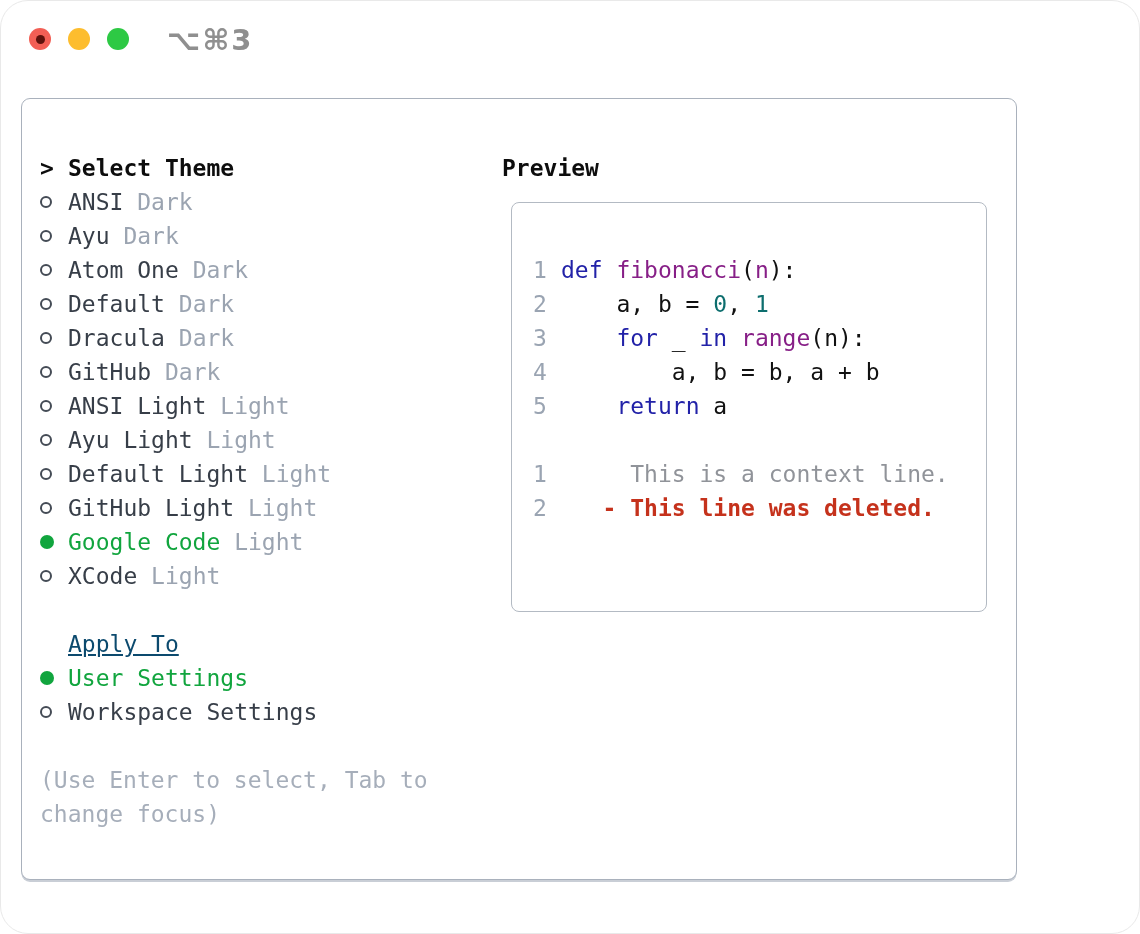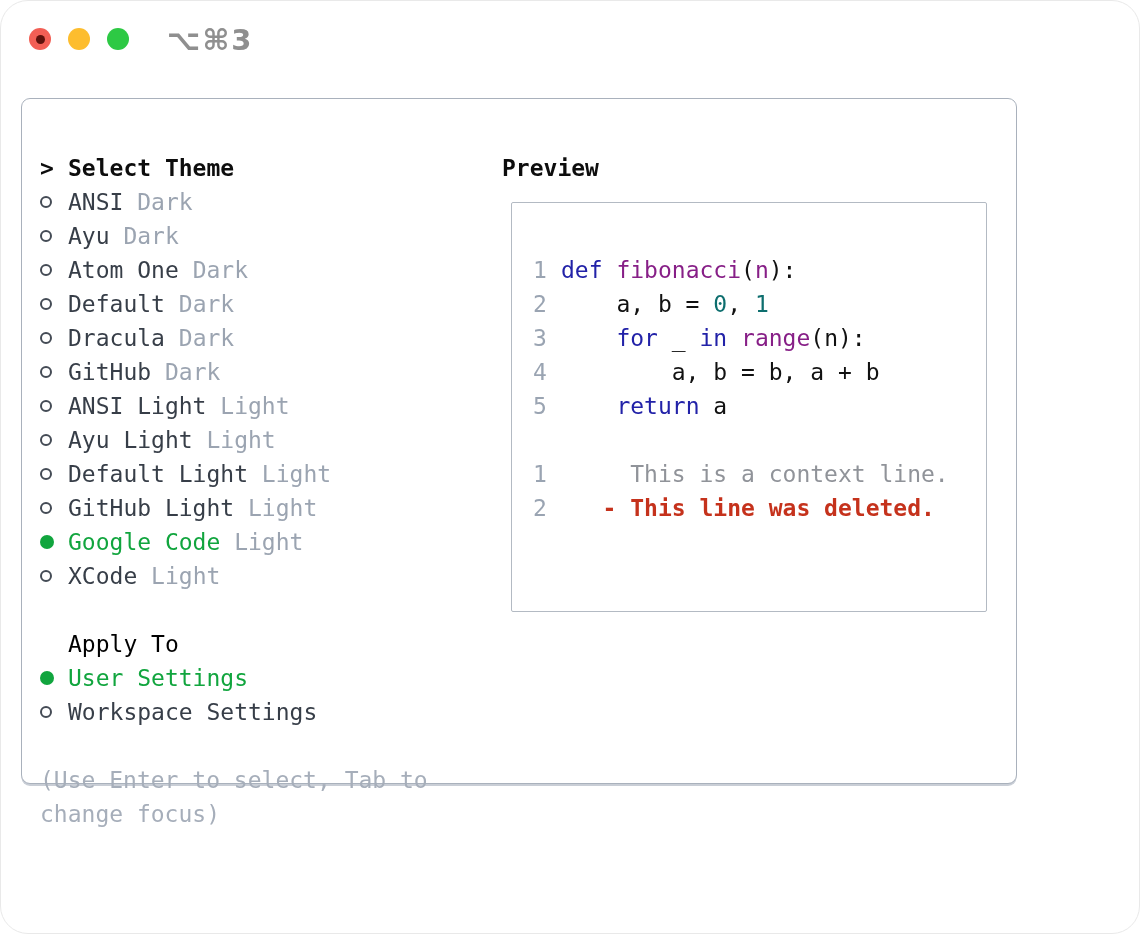--- a/index.html
+++ b/index.html
@@ -24,57 +24,57 @@
   .light.yellow { background: #fdbd2e; }
   .light.green { background: #2dc944; }
   .shortcut {
     position: absolute; left: 166px; top: 22px;
     font-size: 29px; font-weight: bold; color: #8f8f8f; letter-spacing: 2px;
     font-family: "DejaVu Sans", "Liberation Sans", sans-serif;
   }
 
   
   .panel {
-    position: absolute; left: 20px; top: 97px; width: 996px; height: 686px;
+    position: absolute; left: 20px; top: 97px; width: 996px; height: 782px;
     border: 1.5px solid #a9b1bc; border-radius: 9px; background: #ffffff;
     box-shadow: 0 2.5px 0 -0.5px #c9ced6;
   }
 
   .leftcol { position: absolute; left: 18px; top: 52px; width: 452px; }
   .row { height: 34px; line-height: 34px; font-size: 23px; white-space: nowrap; }
   .row .bullet { display: inline-block; width: 28px; vertical-align: top; }
   .ring {
     display: inline-block; width: 12px; height: 12px; border-radius: 50%;
     border: 2px solid #444b55; margin-bottom: 2px;
   }
   .dot-sel {
     display: inline-block; width: 14px; height: 14px; border-radius: 50%;
     background: #11a53e; margin-bottom: 1px;
   }
   .heading { color: #0d0d0d; font-weight: bold; }
   .prefix { color: #0d0d0d; font-weight: bold; }
   .tname { color: #373e48; }
   .tvariant { color: #9ba4b1; margin-top: 44px; }
   .selected-green { color: #11a53e; }
-  .apply-heading { color: #000000; }
+  .apply-heading { color: #0c4a6e; text-decoration: underline; }
   .spacer { height: 34px; }
   .help {
     margin-top: 0; width: 452px; font-size: 23px; line-height: 34px;
     color: #a6aeba; white-space: normal;
   }
 
   
   .preview-heading {
     position: absolute; left: 480px; top: 52px;
     height: 34px; line-height: 34px; font-size: 23px;
     color: #0d0d0d; font-weight: bold;
   }
   .preview-box {
     position: absolute; left: 489px; top: 103px; width: 476px; height: 410px;
-    border: 1.5px solid #b3bac3; border-radius: 2px; background: #ffffff;
+    border: 1.5px solid #b3bac3; border-radius: 8px; background: #ffffff;
     padding: 50px 0 0 21px; overflow: hidden;
   }
   .codeline { height: 34px; line-height: 34px; font-size: 23px; white-space: pre; }
   .ln { display: inline-block; width: 28px; color: #9aa4b2; white-space: pre; }
   .diff-block { margin-top: 34px; }
   .tk-pln { color: #111111; }
   .tk-kwd { color: #2222a8; }
   .tk-fun { color: #871f87; }
   .tk-lit { color: #0d6e6e; }
   .tk-ctx { color: #909399; }

